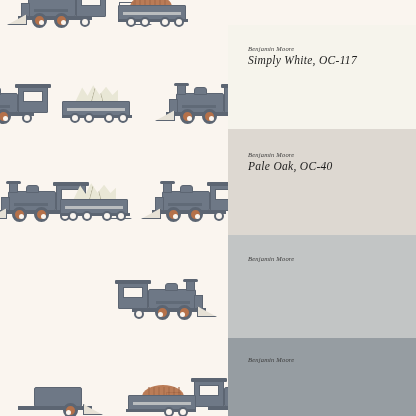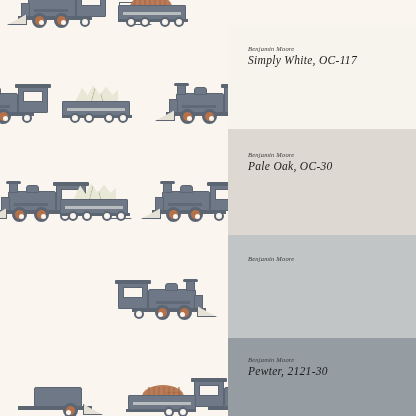--- a/index.html
+++ b/index.html
@@ -265,26 +265,25 @@
 
   <div id="panel">
 
     <div class="swatch" style="height:104px;background:#f6f4ec;">
       <div class="sw-brand" style="top:20px;">Benjamin Moore</div>
       <div class="sw-name" style="top:29px;">Simply White, OC-117</div>
     </div>
 
     <div class="swatch" style="height:106px;background:#ddd8d1;">
       <div class="sw-brand" style="top:22px;">Benjamin Moore</div>
-      <div class="sw-name" style="top:31px;">Pale Oak, OC-30</div>
+      <div class="sw-name" style="top:31px;">Pale Oak, OC-40</div>
     </div>
 
     <div class="swatch" style="height:103px;background:#c2c5c5;">
       <div class="sw-brand" style="top:20px;">Benjamin Moore</div>
     </div>
 
     <div class="swatch" style="height:103px;background:#969da2;">
       <div class="sw-brand" style="top:18px;">Benjamin Moore</div>
-      <div class="sw-name" style="top:27px;">Pewter, 2121-30</div>
     </div>
 
   </div>
 </div>
 
 </body></html>

